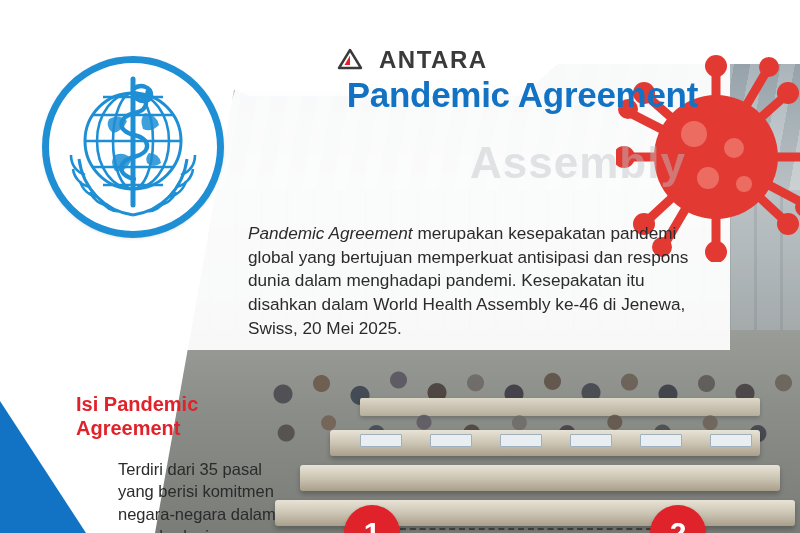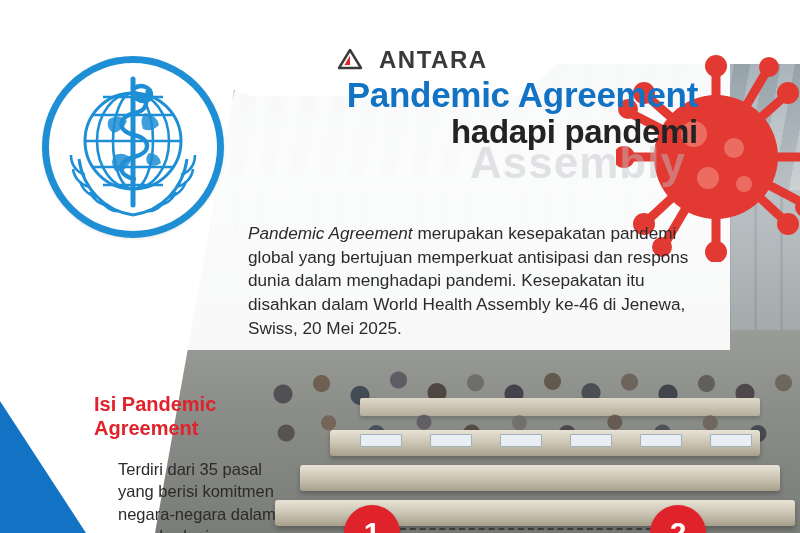--- a/index.html
+++ b/index.html
@@ -219,21 +219,20 @@
 
   
   .section-title {
     position: absolute;
     left: 76px; top: 392px;
     width: 190px;
     font-size: 20px;
     font-weight: bold;
     color: #e0222a;
     line-height: 1.22;
-    margin-left: 18px;
   }
   .section-body {
     position: absolute;
     left: 118px; top: 458px;
     width: 160px;
     font-size: 16.5px;
     line-height: 1.35;
     color: #2b2b2b;
   }
 
@@ -400,21 +399,20 @@
         <path d="M84 26 c8 -6 18 -2 18 6 c0 6 -8 8 -14 4"></path>
       </g>
       <circle cx="99" cy="29" r="2.6" fill="#1e8fd5"></circle>
     </svg>
   </div>
 
   <div class="watermark">Assembly</div>
 
   <div class="headline">
     <div class="l1">Pandemic Agreement</div>
-    <div class="l3">hadapi pandemi</div>
   </div>
 
   <div class="lead">
     <span class="ital">Pandemic Agreement</span><span> merupakan kesepakatan pandemi global yang bertujuan memperkuat antisipasi dan respons dunia dalam menghadapi pandemi. Kesepakatan itu disahkan dalam World Health Assembly ke-46 di Jenewa, Swiss, 20 Mei 2025.</span>
   </div>
 
   <div class="section-title">Isi Pandemic Agreement</div>
   <div class="section-body">Terdiri dari 35 pasal yang berisi komitmen negara-negara dalam menghadapi</div>
 
   <div class="dashed-line"></div>

